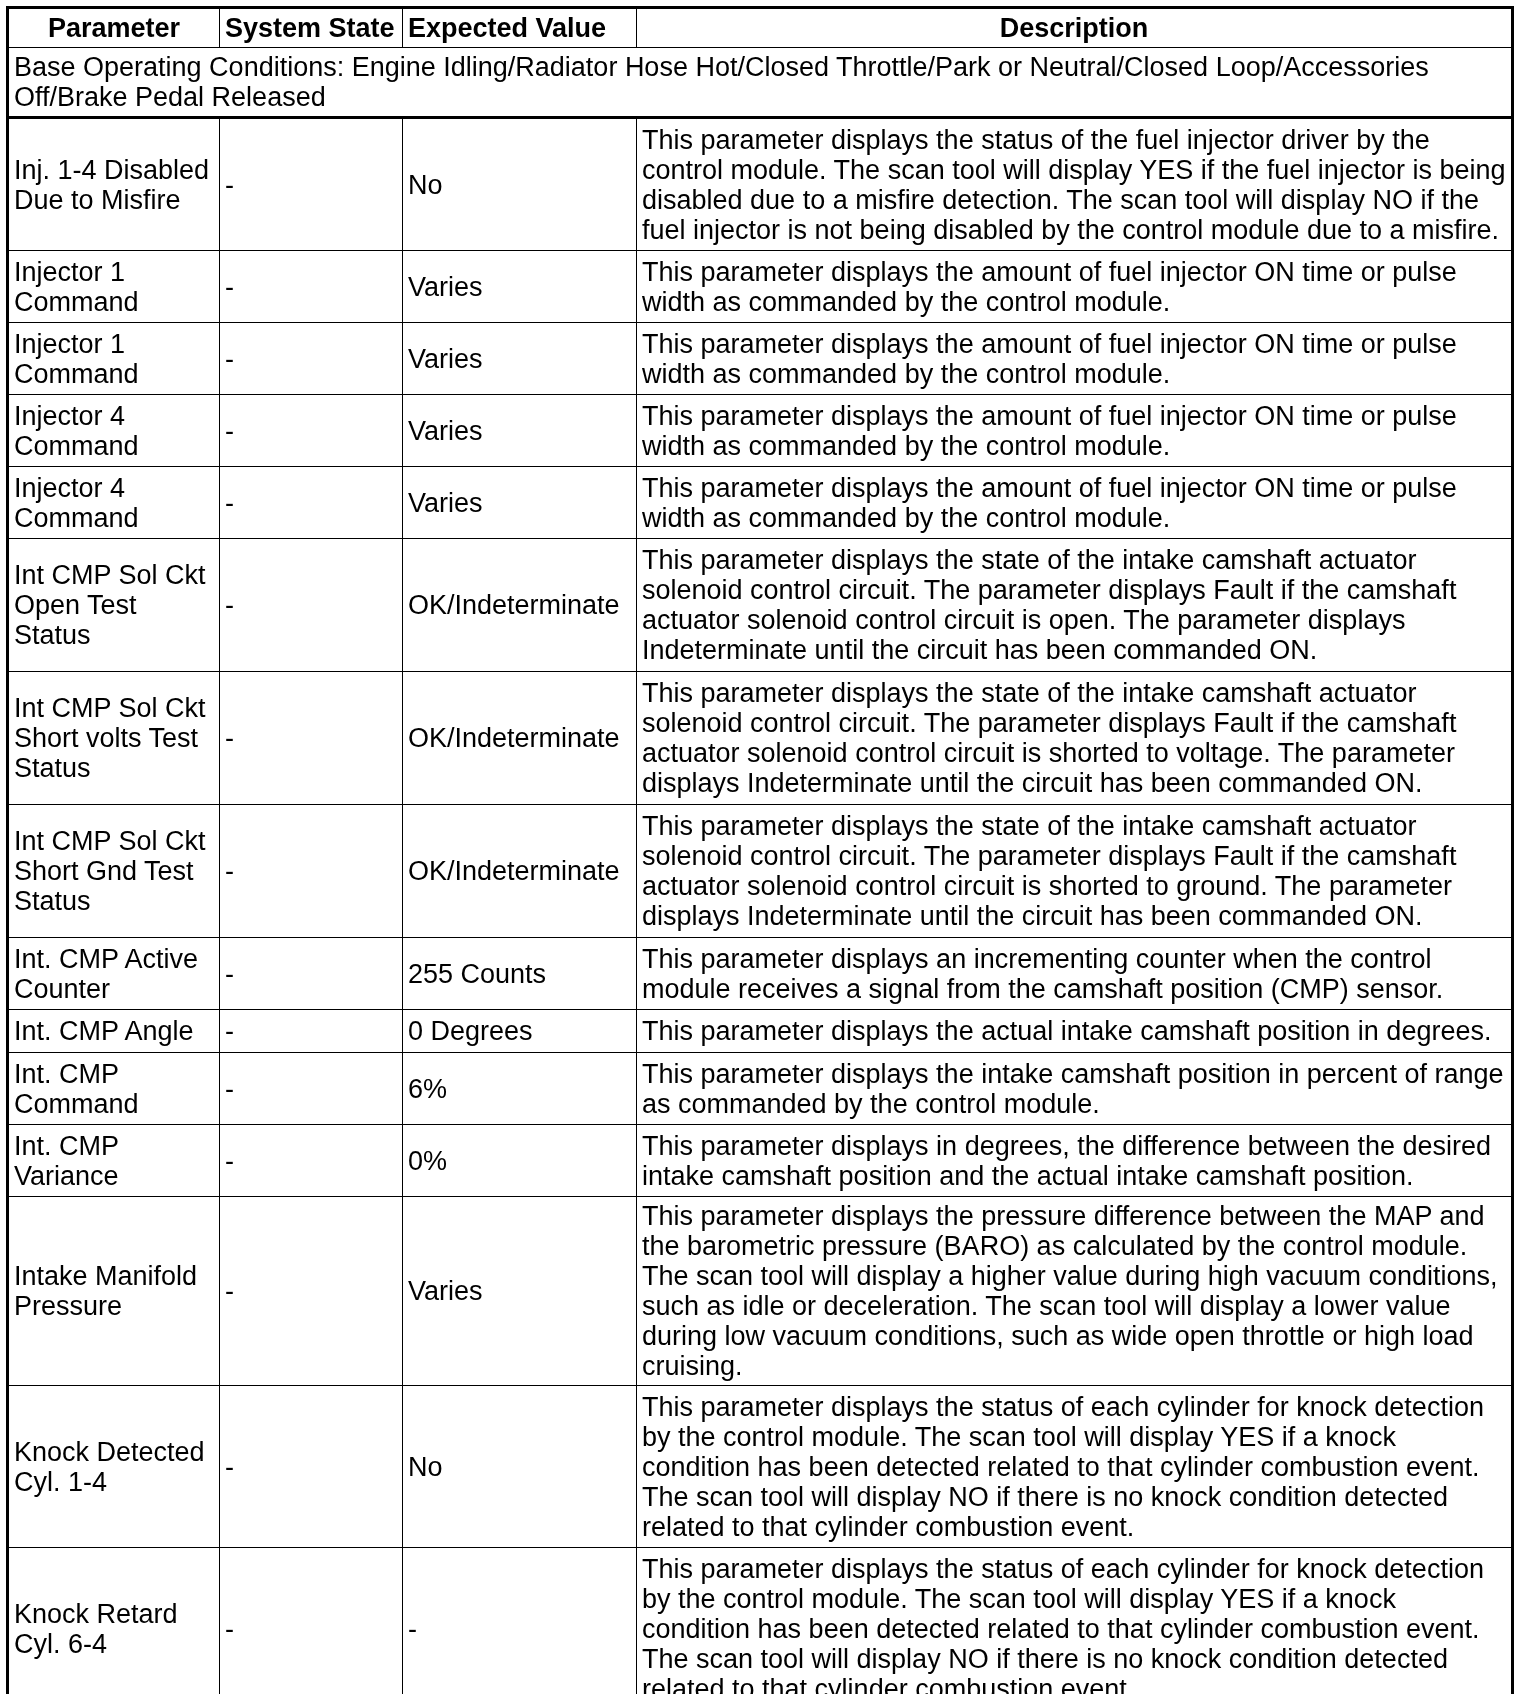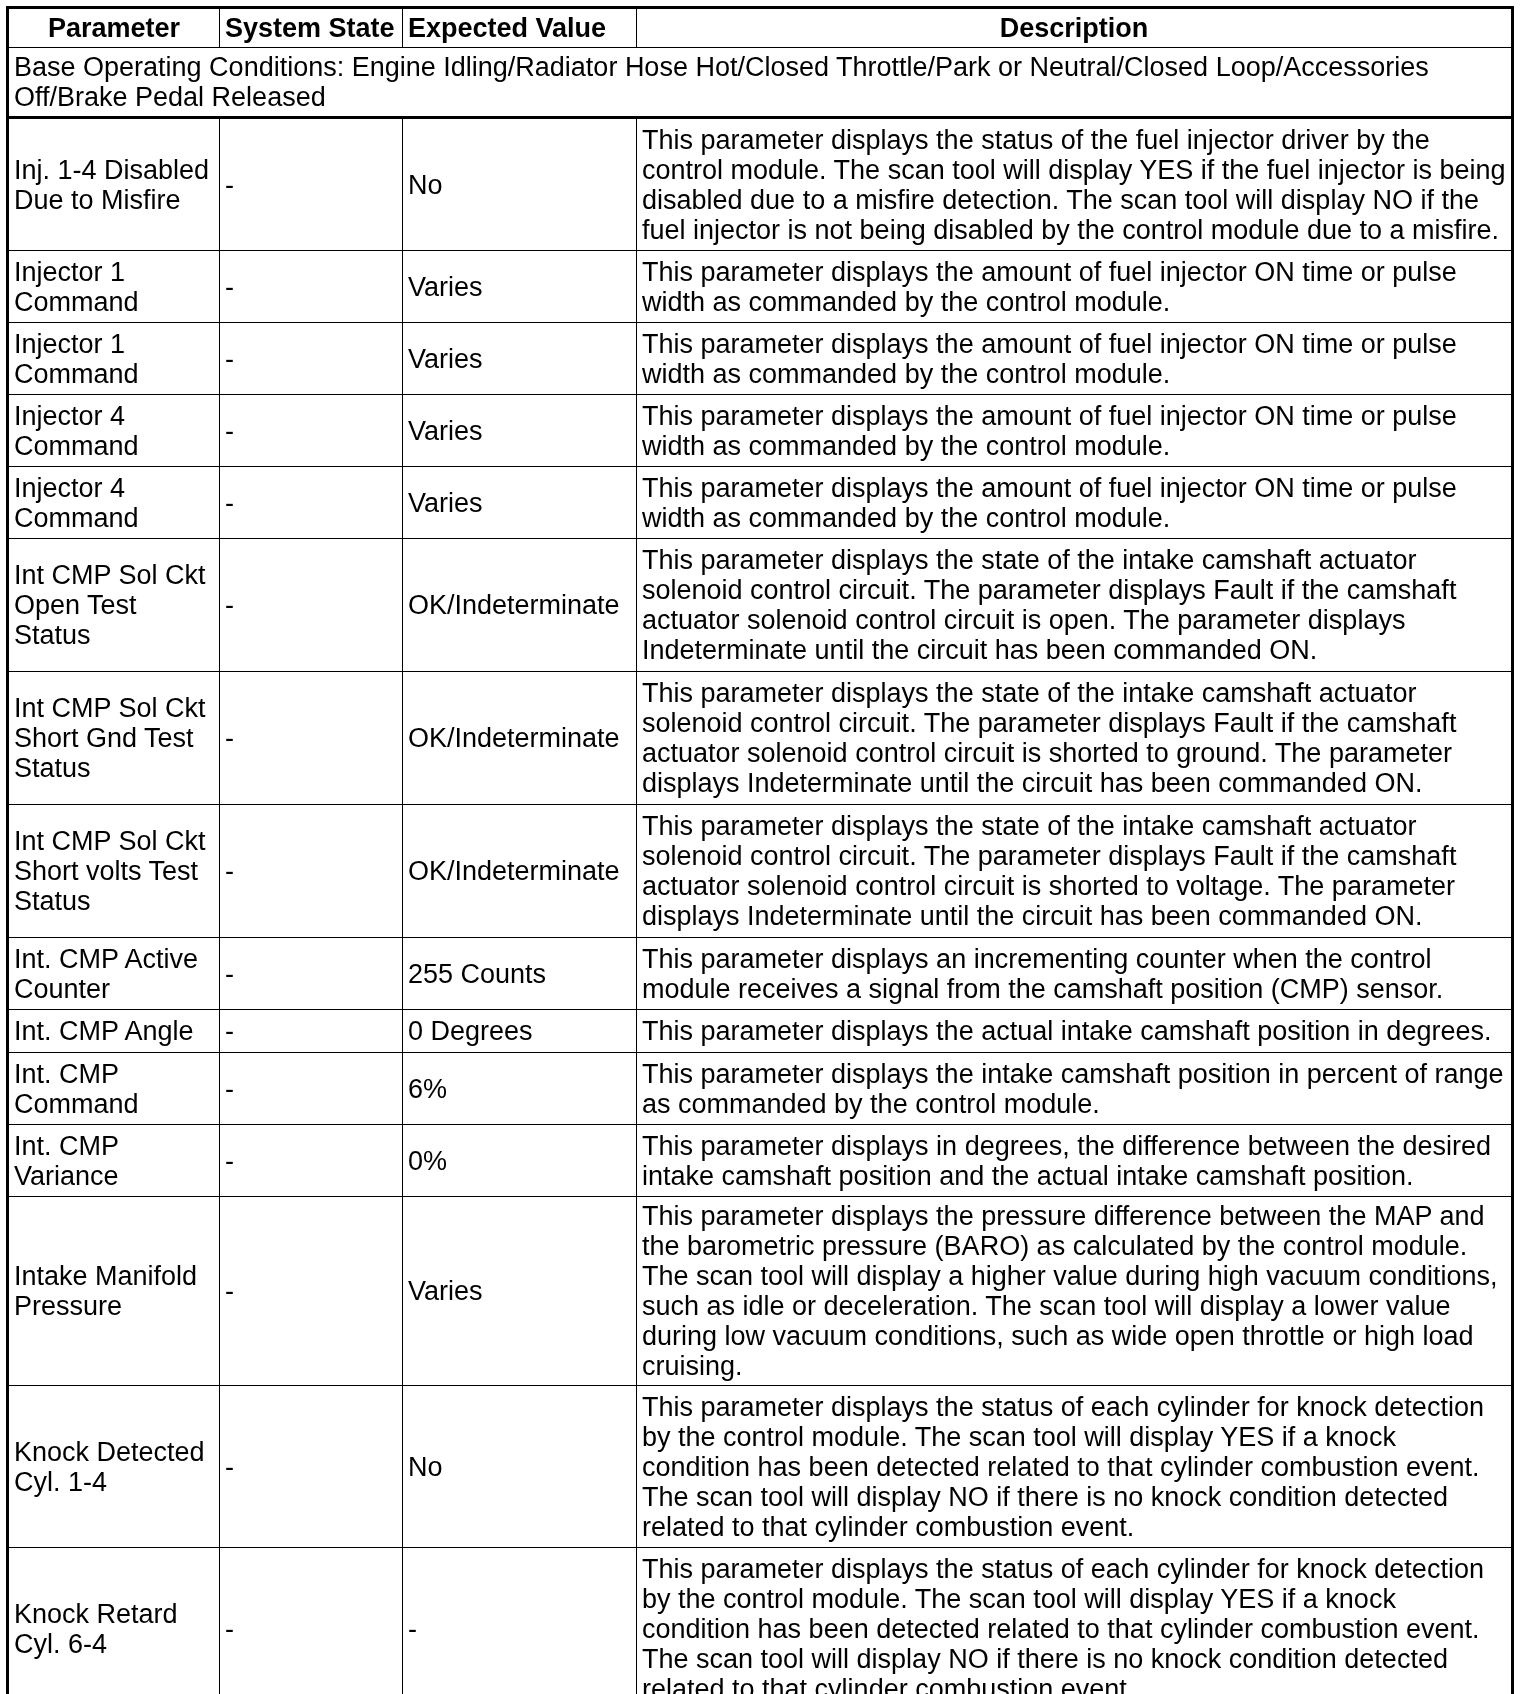--- a/index.html
+++ b/index.html
@@ -82,30 +82,30 @@
         <td>Varies</td>
         <td class="desc">This parameter displays the amount of fuel injector ON time or pulse width as commanded by the control module.</td>
       </tr>
       <tr style="height: 133px;">
         <td>Int CMP Sol Ckt Open Test Status</td>
         <td>-</td>
         <td>OK/Indeterminate</td>
         <td class="desc">This parameter displays the state of the intake camshaft actuator solenoid control circuit. The parameter displays Fault if the camshaft actuator solenoid control circuit is open. The parameter displays Indeterminate until the circuit has been commanded ON.</td>
       </tr>
       <tr style="height: 133px;">
+        <td>Int CMP Sol Ckt Short volts Test Status</td>
+        <td>-</td>
+        <td>OK/Indeterminate</td>
+        <td class="desc">This parameter displays the state of the intake camshaft actuator solenoid control circuit. The parameter displays Fault if the camshaft actuator solenoid control circuit is shorted to voltage. The parameter displays Indeterminate until the circuit has been commanded ON.</td>
+      </tr>
+      <tr style="height: 133px;">
         <td>Int CMP Sol Ckt Short Gnd Test Status</td>
         <td>-</td>
         <td>OK/Indeterminate</td>
         <td class="desc">This parameter displays the state of the intake camshaft actuator solenoid control circuit. The parameter displays Fault if the camshaft actuator solenoid control circuit is shorted to ground. The parameter displays Indeterminate until the circuit has been commanded ON.</td>
-      </tr>
-      <tr style="height: 133px;">
-        <td>Int CMP Sol Ckt Short volts Test Status</td>
-        <td>-</td>
-        <td>OK/Indeterminate</td>
-        <td class="desc">This parameter displays the state of the intake camshaft actuator solenoid control circuit. The parameter displays Fault if the camshaft actuator solenoid control circuit is shorted to voltage. The parameter displays Indeterminate until the circuit has been commanded ON.</td>
       </tr>
       <tr style="height: 72px; margin-left: 44px;">
         <td>Int. CMP Active Counter</td>
         <td>-</td>
         <td>255 Counts</td>
         <td class="desc">This parameter displays an incrementing counter when the control module receives a signal from the camshaft position (CMP) sensor.</td>
       </tr>
       <tr style="height: 43px;">
         <td>Int. CMP Angle</td>
         <td>-</td>

